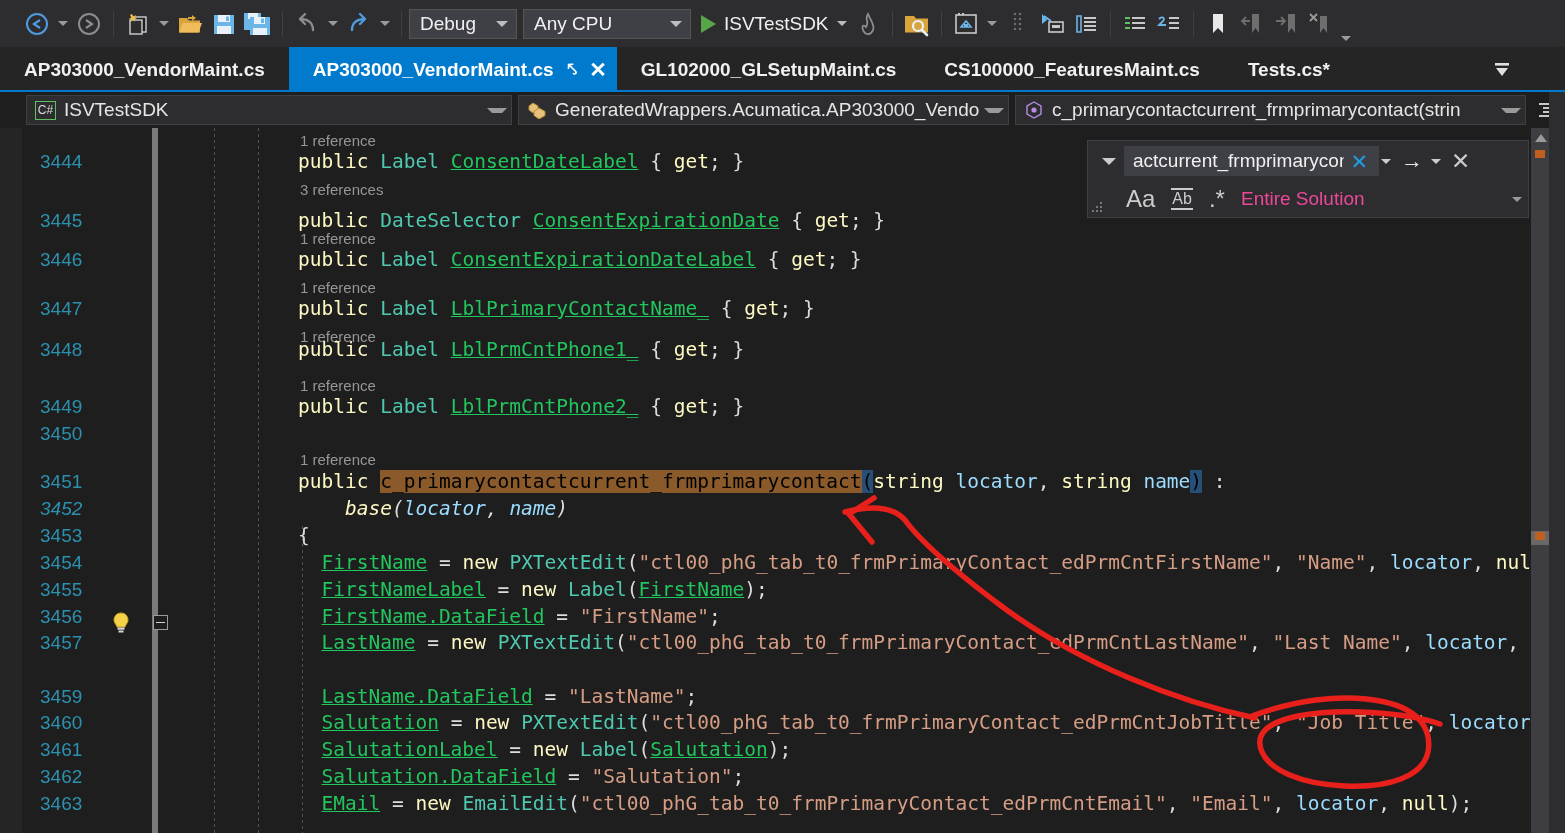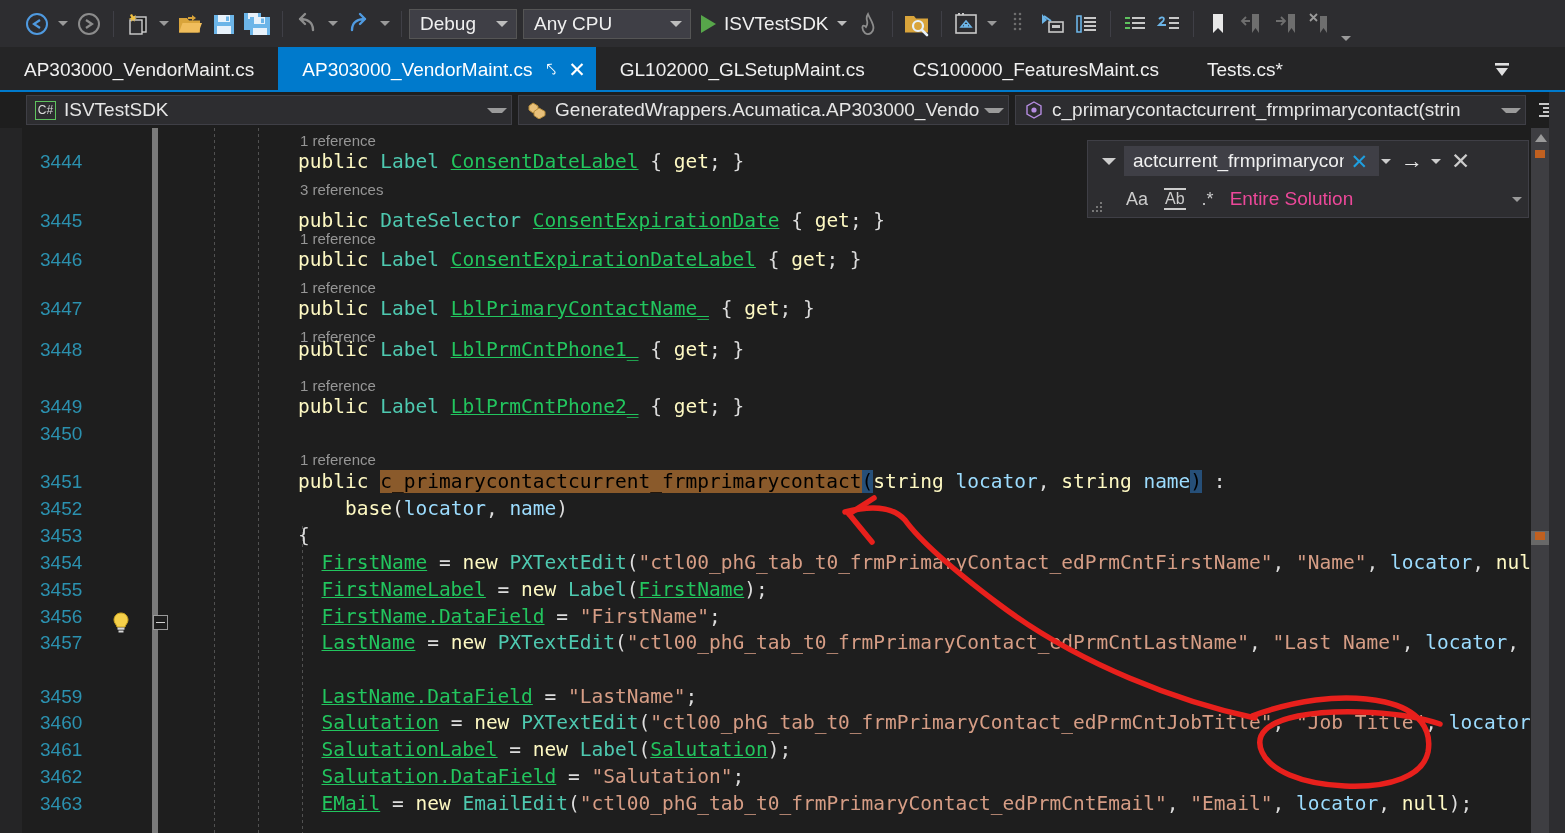--- a/index.html
+++ b/index.html
@@ -38,20 +38,21 @@
   }
   .run-btn{ display:flex; align-items:center; height:34px; padding:0 4px; }
   .run-tri{ width:0;height:0;border-top:9px solid transparent;border-bottom:9px solid transparent;border-left:15px solid #57a64a; margin-right:8px;}
   .run-label{ color:#f0f0f0; font-size:19px; white-space:nowrap; }
   .run-caret{ margin-left:8px; width:0;height:0;border-left:5px solid transparent;border-right:5px solid transparent;border-top:5px solid #bdbdbd;}
 
   
   .tabbar{
     position:absolute; left:0; top:47px; width:1565px; height:45px;
     background:#252526;
+    font-weight:bold;
   }
   .tabstrip{ display:flex; height:45px; align-items:stretch; }
   .tab{
     display:flex; align-items:center; padding:0 24px; color:#f1f1f1;
     font-size:19px; white-space:nowrap; position:relative; cursor:default;
   }
   .tab.active{ background:#007acc; color:#ffffff; padding-right:10px; }
   .tab .pin{ margin-left:14px; color:#ffffff; font-size:17px; }
   .tab .close{ margin-left:12px; color:#ffffff; font-size:21px; line-height:1; }
   .tab-overflow{
@@ -150,21 +151,21 @@
   }
   .find-input{
     flex:0 0 auto; width:255px; height:30px; background:#3f3f46; border:1px solid #3f3f46;
     display:flex; align-items:center; padding:0 4px 0 8px;
   }
   .find-input .val{ color:#f0f0f0; font-size:19px; white-space:nowrap; overflow:hidden; flex:1; }
   .find-clear{ color:#1e9fe0; font-size:21px; padding:0 6px; line-height:1; }
   .find-drop{ width:0;height:0;border-left:5px solid transparent;border-right:5px solid transparent;border-top:5px solid #cccccc; margin-left:2px; margin-right:4px;}
   .find-next{ color:#e8e8e8; font-size:22px; padding:0 6px; line-height:1; }
   .find-close{ color:#cccccc; font-size:23px; padding:0 6px; line-height:1;}
-  .opt{ color:#cccccc; font-size:18px; margin-right:16px; display:flex; align-items:center; }
+  .opt{ color:#cccccc; font-size:24px; margin-right:16px; display:flex; align-items:center; }
   .opt.mw{ border-top:2px solid #cccccc; border-bottom:2px solid #cccccc; padding:0 1px; font-size:16px;}
   .scope{ color:#ec4899; font-size:19px; }
   .scope-caret{ margin-left:auto; width:0;height:0;border-left:5px solid transparent;border-right:5px solid transparent;border-top:5px solid #9a9a9a;}
   .grip{ position:absolute; left:4px; bottom:3px; width:12px; height:12px; }
   .grip i{ position:absolute; width:2px; height:2px; background:#777; }
 
   
   .vscroll{
     position:absolute; right:16px; top:128px; width:18px; height:705px; background:#3e3e42;
   }
@@ -509,21 +510,21 @@
         <div class="row" style="top: 292px;">
           <span class="lineno">3450</span>
         </div>
         <div class="row" style="top: 318px;">
           <span class="reftext">1 reference</span>
         </div>
         <div class="row" style="top: 340px;">
           <span class="lineno">3451</span>
           <span class="code"><span class="kw">public</span> <span class="hl">c_primarycontactcurrent_frmprimarycontact</span><span class="sel">(</span><span class="kw">string</span> <span class="param">locator</span><span class="punc">,</span> <span class="kw">string</span> <span class="param">name</span><span class="sel">)</span> <span class="punc">:</span></span>
         </div>
-        <div class="row" style="top: 367px;">
+        <div class="row" style="top: 367px; font-style: italic;">
           <span class="lineno">3452</span>
           <span class="code">    <span class="kw">base</span><span class="punc">(</span><span class="param">locator</span><span class="punc">,</span> <span class="param">name</span><span class="punc">)</span></span>
         </div>
         <div class="row" style="top: 394px;">
           <span class="lineno">3453</span>
           <span class="code"><span class="punc">{</span></span>
         </div>
         <div class="row" style="top: 421px;">
           <span class="lineno">3454</span>
           <span class="code">  <span class="id">FirstName</span> <span class="punc">=</span> <span class="kw">new</span> <span class="type">PXTextEdit</span><span class="punc">(</span><span class="str">"ctl00_phG_tab_t0_frmPrimaryContact_edPrmCntFirstName"</span><span class="punc">,</span> <span class="str">"Name"</span><span class="punc">,</span> <span class="param">locator</span><span class="punc">,</span> <span class="kw">null</span><span class="punc">);</span></span>

